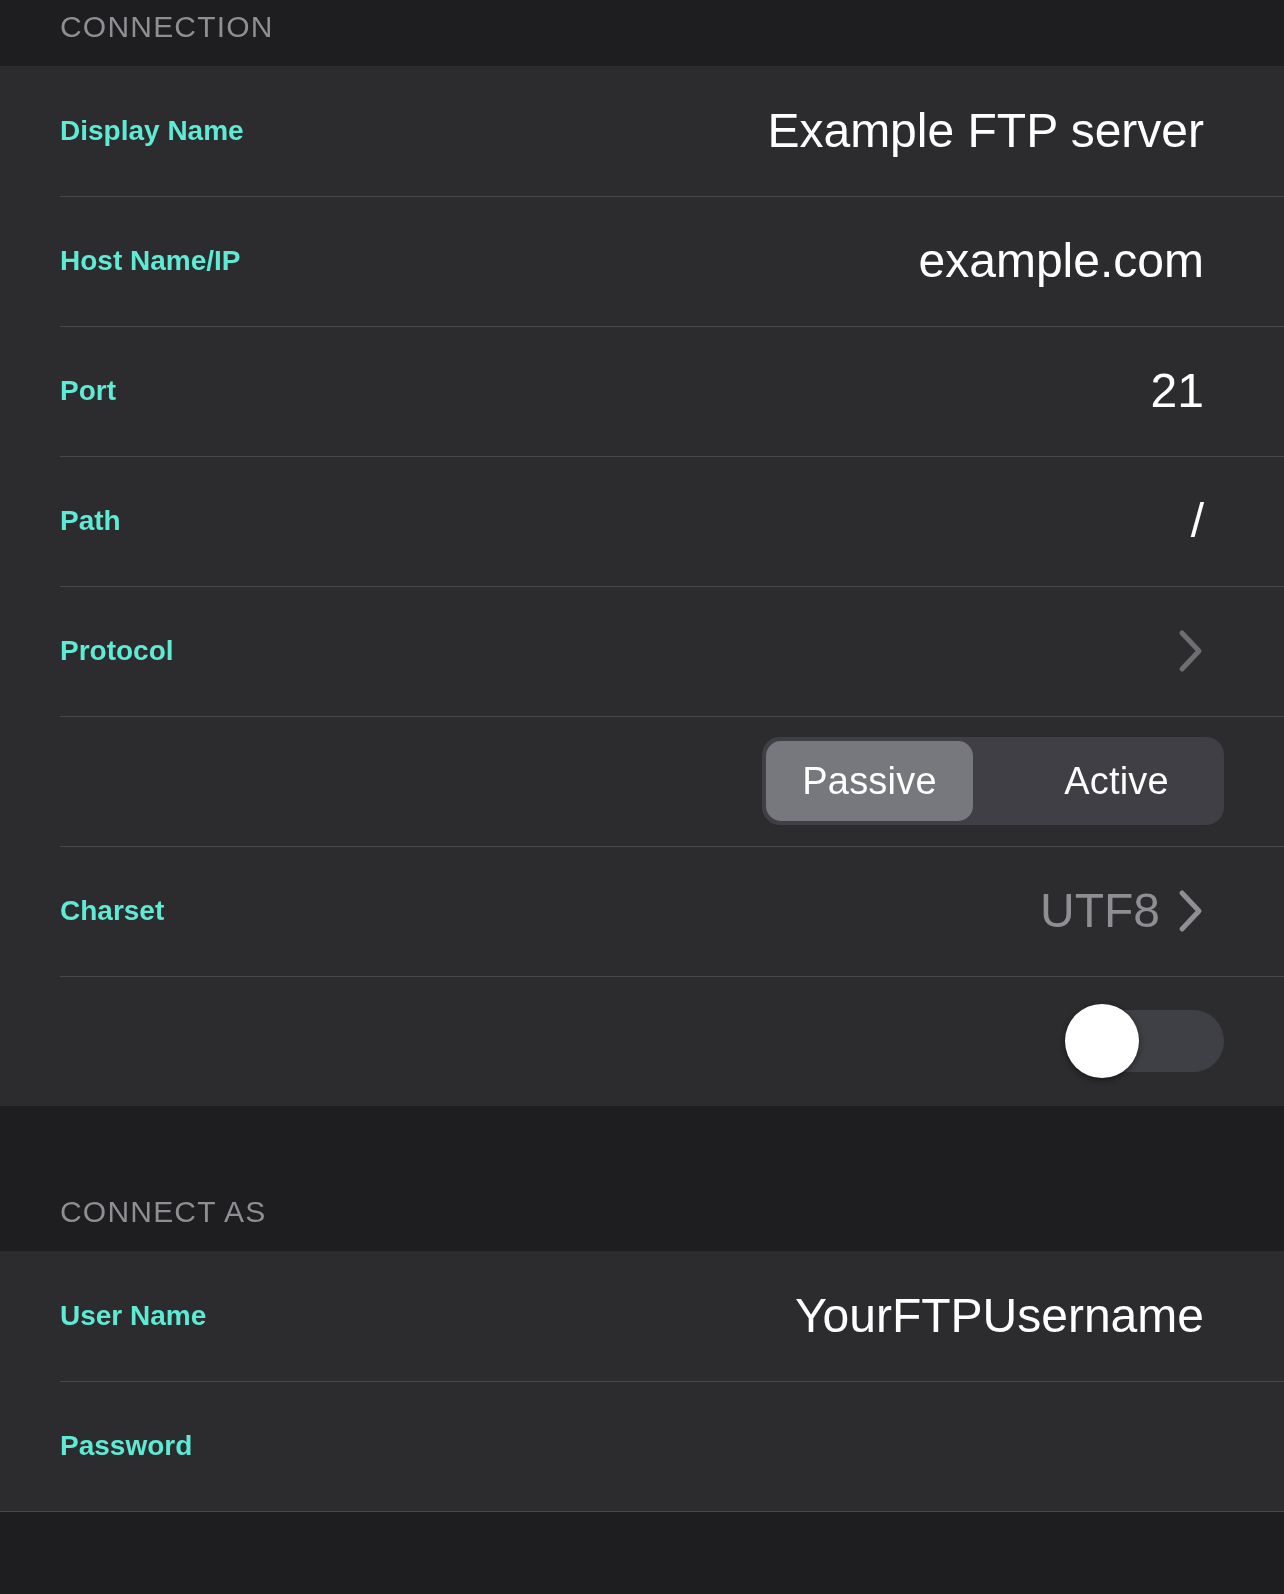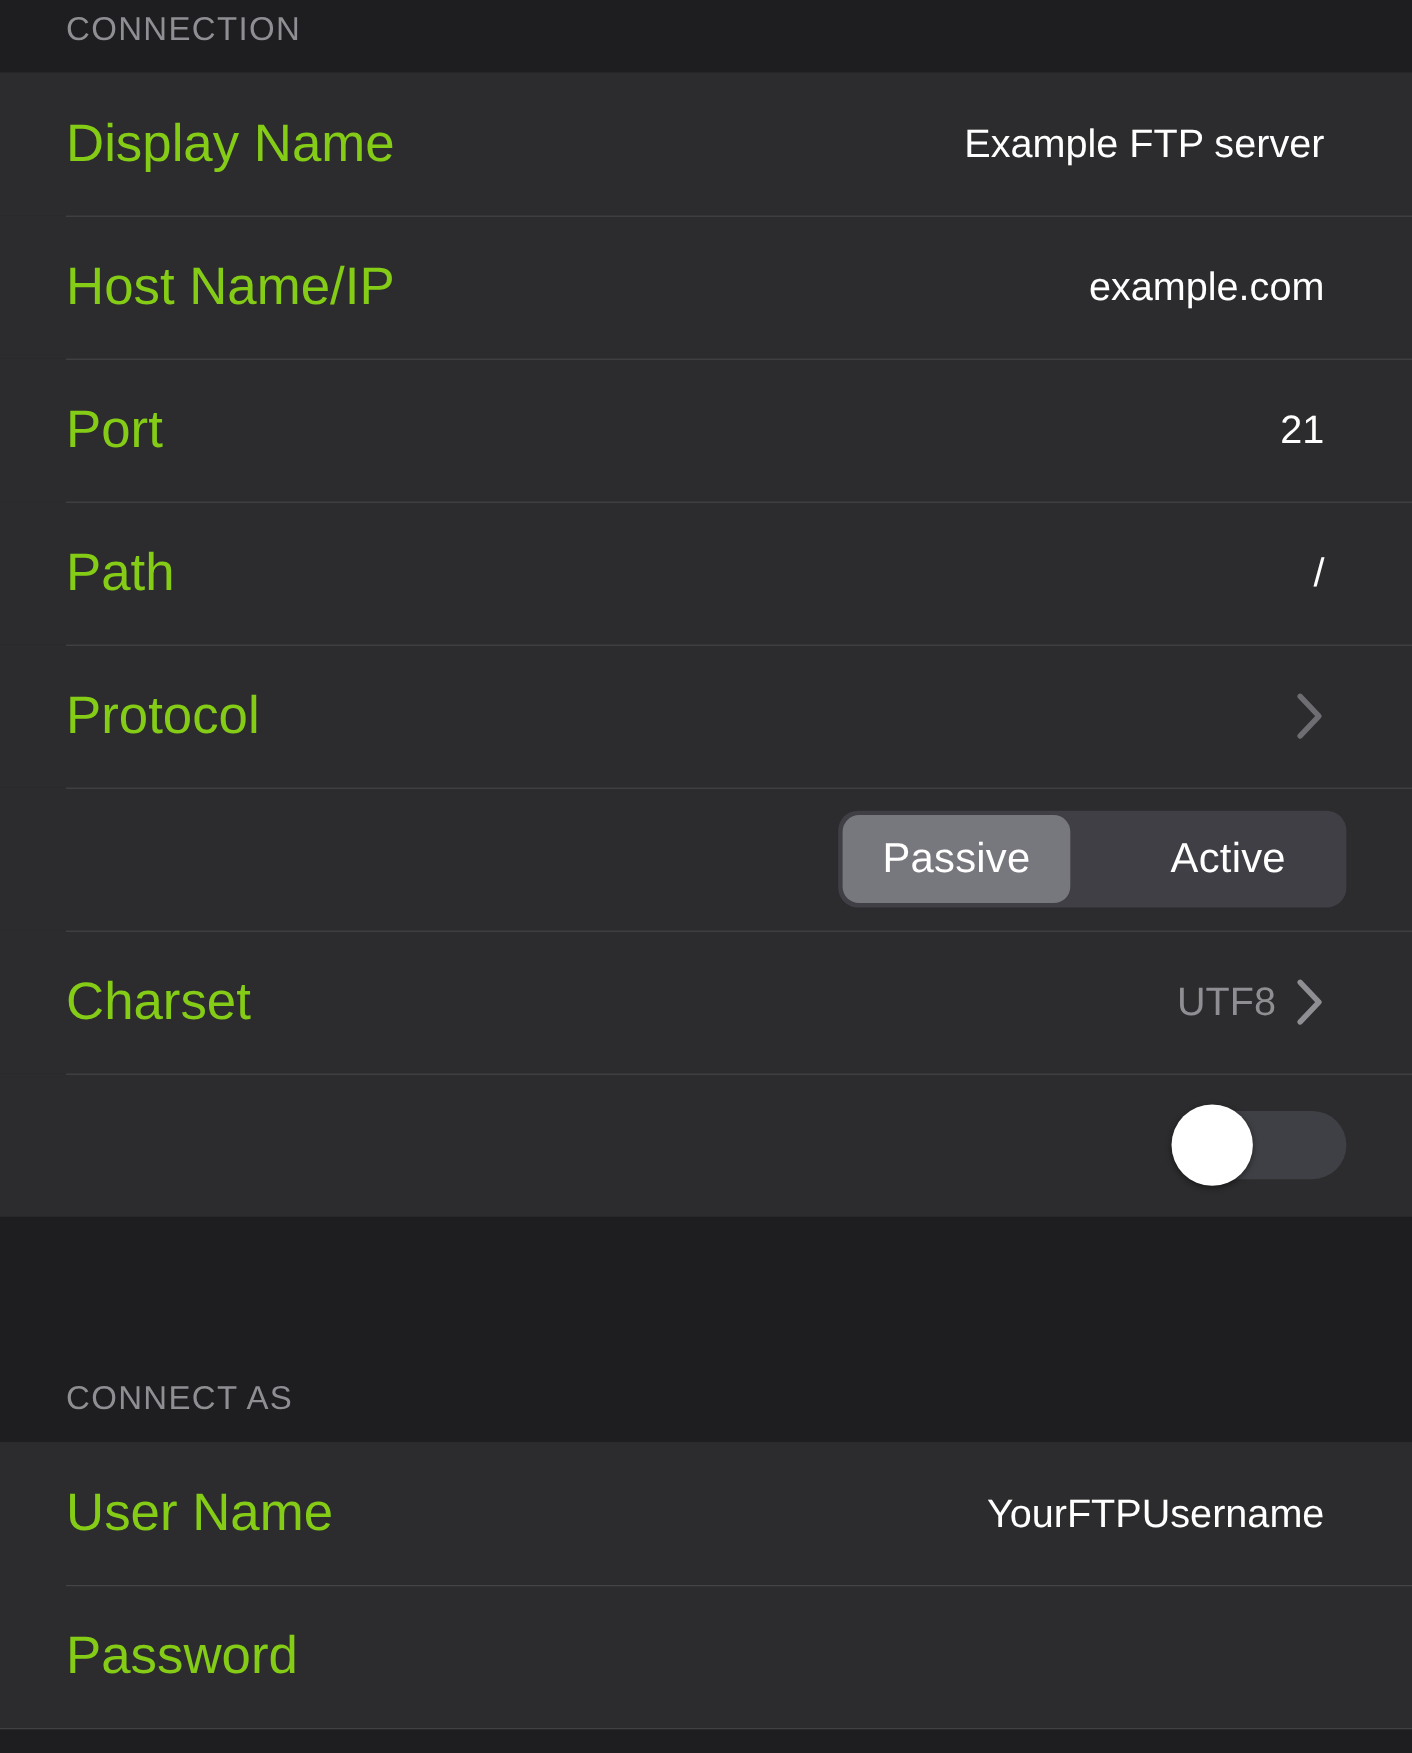--- a/index.html
+++ b/index.html
@@ -17,21 +17,21 @@
     background:#1e1e20;
     display:flex;
     align-items:flex-end;
     padding:0 0 22px 60px;
     color:#8e8e93;
     font-size:30px;
     letter-spacing:1.2px;
     font-weight:400;
   }
   .section-header.first { height:66px; }
-  .section-header.second { height:205px; }
+  .section-header.second { height:145px; }
 
   
   .group { background:#2c2c2e; }
   .row {
     position:relative;
     height:130px;
     display:flex;
     align-items:center;
     padding:0 80px 0 60px;
     background:#2c2c2e;
@@ -45,35 +45,35 @@
   }
   .group.bottom-rule::after {
     content:"";
     display:block;
     height:1px;
     background:#48484a;
     margin-left:0;
   }
 
   .row-label {
-    color:#84cc16;
-    font-size:48px;
-    font-weight:400;
+    color:#5eead4;
+    font-size:28px;
+    font-weight:700;
     line-height:1;
     white-space:nowrap;
   }
   .row-right {
     margin-left:auto;
     display:flex;
     align-items:center;
     gap:18px;
   }
   .row-value {
     color:#ffffff;
-    font-size:36px;
+    font-size:48px;
     font-weight:400;
     line-height:1;
     white-space:nowrap;
   }
   .row-value.muted { color:#8e8e93; }
 
   
   .chevron { display:block; width:26px; height:44px; flex:none; }
   .chevron.dim path { stroke:#6e6e72; }
   .chevron.light path { stroke:#8e8e93; }

